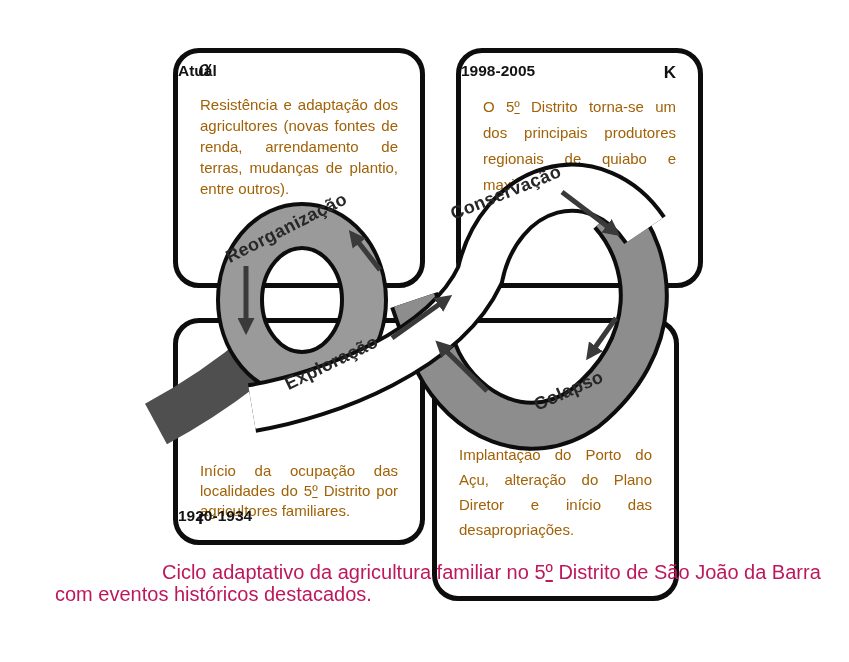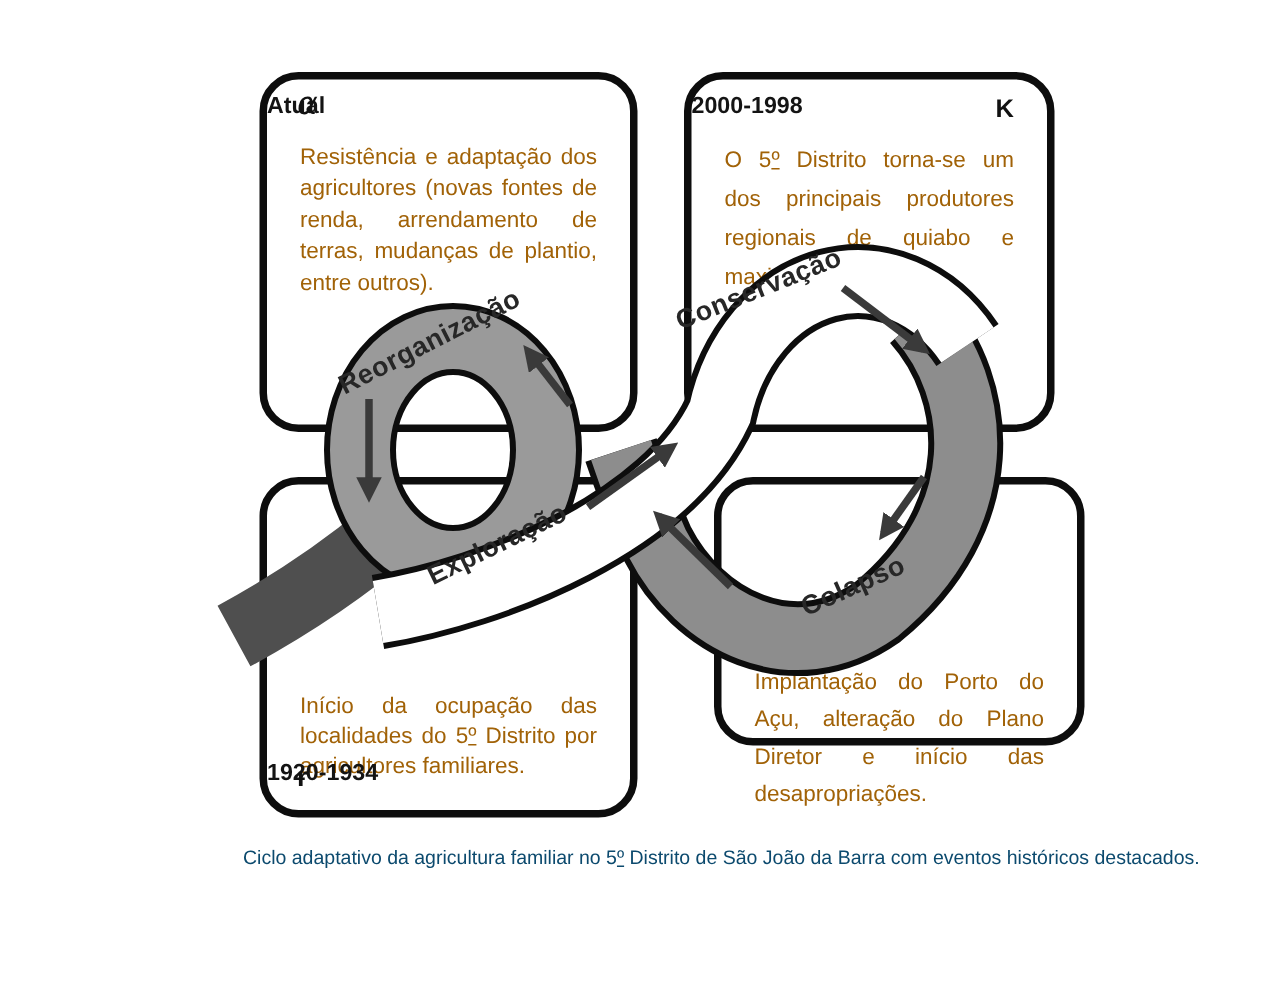--- a/index.html
+++ b/index.html
@@ -8,21 +8,21 @@
     background:#ffffff;font-family:"Liberation Sans",sans-serif;
   }
   .stage{position:absolute;inset:0;}
   .box{
     position:absolute;box-sizing:border-box;background:transparent;
     border:5px solid #0d0d0d;border-radius:26px;
   }
   #box-tl{left:173px;top:48px;width:252px;height:240px;}
   #box-tr{left:456px;top:48px;width:247px;height:240px;}
   #box-bl{left:173px;top:318px;width:252px;height:227px;}
-  #box-br{left:476px;top:318px;width:247px;height:179px;}
+  #box-br{left:432px;top:318px;width:247px;height:283px;}
   .hdr{position:absolute;left:0;right:0;top:9px;height:22px;}
   .ftr{position:absolute;left:0;right:0;bottom:11px;height:22px;}
   .ttl{display:block;text-align:left;font-weight:bold;font-size:15.5px;color:#141414;}
   .sym{position:absolute;top:0;font-weight:bold;font-size:17px;color:#111;line-height:22px;}
   .sym.left{left:20px;}
   .sym.right{right:22px;}
   #alpha-sym{font-size:21px;font-weight:normal;font-style:italic;font-family:"DejaVu Sans",sans-serif;top:-4px;}
   #omega-sym{font-size:19px;}
   #r-sym{font-size:18px;}
   .body{
@@ -34,39 +34,39 @@
   #box-bl .body{top:138px;line-height:20px;}
   #box-br .body{top:119px;line-height:25px;}
   .ord{text-decoration:underline;}
   #loop-svg{position:absolute;left:0;top:0;pointer-events:none;}
   .band-label{
     font-family:"Liberation Sans",sans-serif;font-weight:bold;font-size:18px;
     fill:#272727;text-anchor:middle;letter-spacing:0.4px;
   }
   .caption{
     position:absolute;left:55px;top:561px;width:772px;
-    font-size:13px;line-height:22px;color:#0c4a6e;text-indent:107px;
+    font-size:20px;line-height:22px;color:#be185d;text-indent:107px;
   }
 </style>
 </head>
 <body>
 
 <div class="stage">
 
   <div class="box" id="box-tl">
     <div class="hdr">
       <span class="sym left" id="alpha-sym">α</span>
       <span class="ttl">Atual</span>
     </div>
     <p class="body">Resistência e adaptação dos agricultores (novas fontes de renda, arrendamento de terras, mudanças de plantio, entre outros).</p>
   </div>
 
   <div class="box" id="box-tr">
     <div class="hdr">
-      <span class="ttl">2000-1998</span>
+      <span class="ttl">1998-2005</span>
       <span class="sym right" id="k-sym">K</span>
     </div>
     <p class="body">O 5<span class="ord">º</span> Distrito torna-se um dos principais produtores regionais de quiabo e maxixe.</p>
   </div>
 
   <div class="box" id="box-bl">
     <p class="body">Início da ocupação das localidades do 5<span class="ord">º</span> Distrito por agricultores familiares.</p>
     <div class="ftr">
       <span class="sym left" id="r-sym">r</span>
       <span class="ttl">1920-1934</span>

